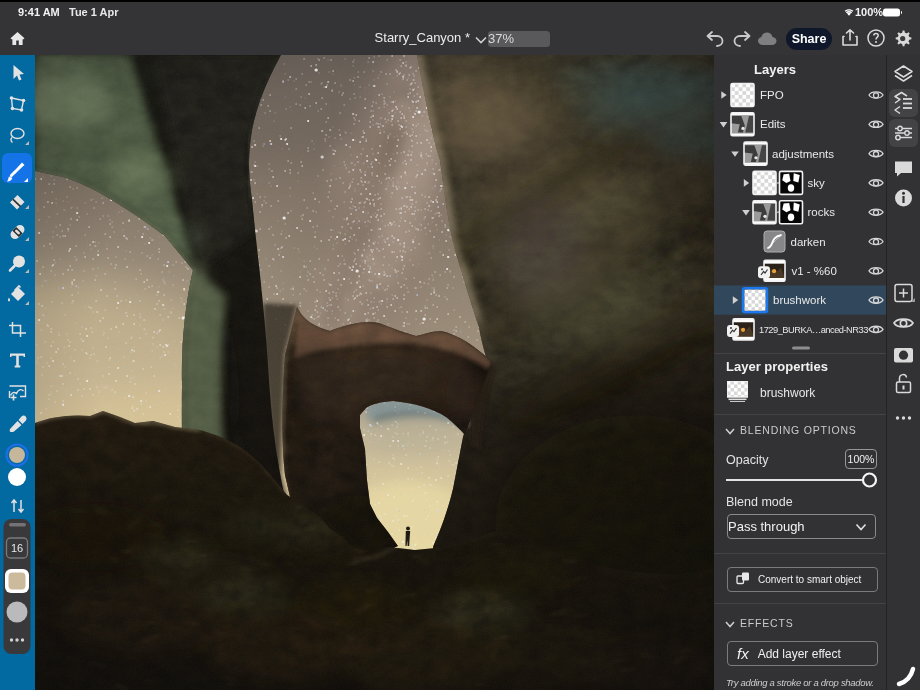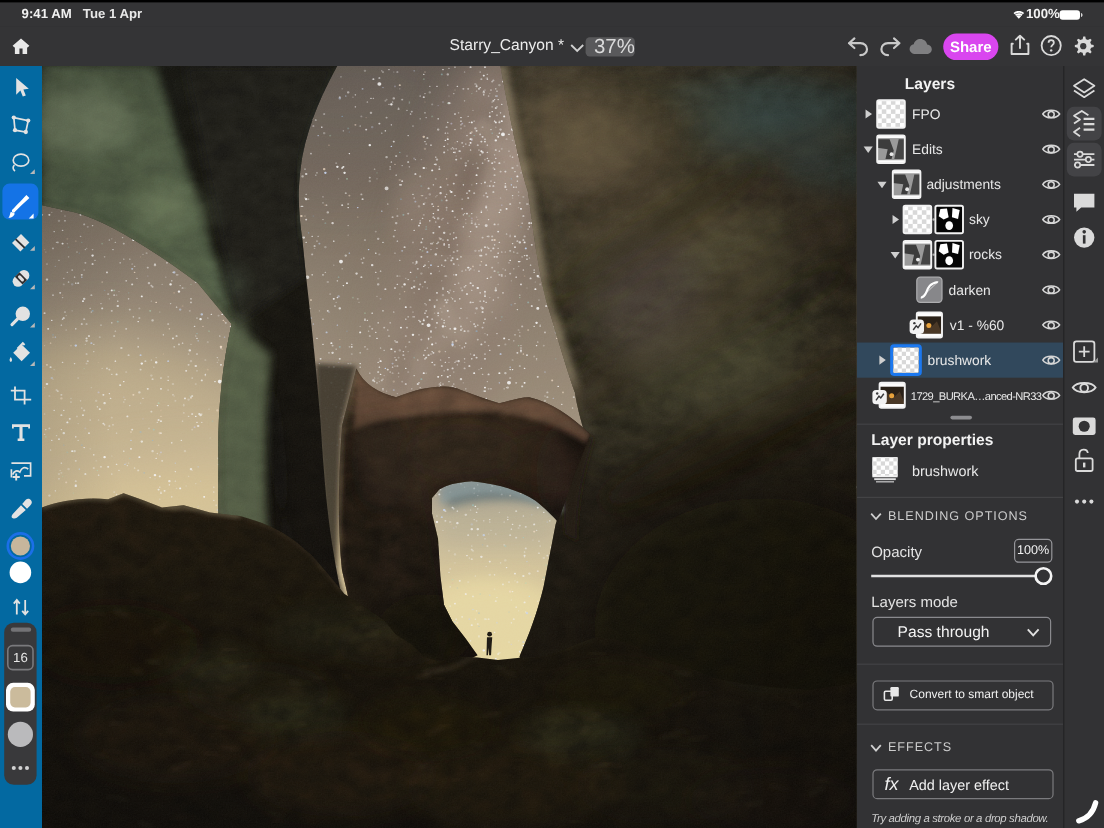--- a/index.html
+++ b/index.html
@@ -32,31 +32,31 @@
         </svg></div>
     </div>
     <div id="topbar" class="abs">
       <div class="abs" style="left:8px;top:7px;"><svg width="19" height="19" viewBox="0 0 19 19" style="">
           <path d="M9.5,3 L16.5,9.2 L15,10.6 L14.6,10.3 L14.6,16 L10.8,16 L10.8,11.5 L8.2,11.5 L8.2,16 L4.4,16 L4.4,10.3 L4,10.6 L2.5,9.2 Z" fill="#e8e8e8"></path>
         </svg></div>
       <div class="abs" style="left:312px;top:8px;width:158px;text-align:right;font-size:13px;color:#ececec;">Starry_Canyon *</div>
       <div class="abs" style="left:474px;top:11px;"><svg width="14" height="14" viewBox="0 0 14 14" style="">
           <path d="M2,4.5 L7,9.5 L12,4.5" stroke="#cfcfcf" stroke-width="1.6" fill="none"></path>
         </svg></div>
-      <div class="abs" style="left:488px;top:8.5px;width:41px;height:16.5px;background:#59595b;border-radius:3.5px;color:#dadada;font-size:17px;text-align:right;line-height:16.5px;">37%</div>
+      <div class="abs" style="left:488px;top:8.5px;width:62px;height:16.5px;background:#59595b;border-radius:3.5px;color:#dadada;font-size:13px;text-align:left;line-height:16.5px;">37%</div>
       <div class="abs" style="left:704px;top:5.5px;"><svg width="22" height="22" viewBox="0 0 22 22" style="">
           <path d="M8,4 L3.5,8 L8,12 M3.5,8 L13,8 C16.5,8 18.5,10.5 18.5,13 C18.5,15.5 16.5,18 13,18" stroke="#c9c9c9" stroke-width="1.8" fill="none" stroke-linecap="round" stroke-linejoin="round"></path>
         </svg></div>
       <div class="abs" style="left:731px;top:5.5px;"><svg width="22" height="22" viewBox="0 0 22 22" style="">
           <path d="M14,4 L18.5,8 L14,12 M18.5,8 L9,8 C5.5,8 3.5,10.5 3.5,13 C3.5,15.5 5.5,18 9,18" stroke="#c9c9c9" stroke-width="1.8" fill="none" stroke-linecap="round" stroke-linejoin="round"></path>
         </svg></div>
       <div class="abs" style="left:756px;top:5.5px;"><svg width="24" height="22" viewBox="0 0 24 22" style="">
           <path d="M7,17 C4,17 2,15.2 2,12.8 C2,10.7 3.5,9.2 5.5,8.9 C6,6.2 8.3,4.5 11,4.5 C13.8,4.5 16.1,6.4 16.6,9 C18.8,9.2 20.5,10.8 20.5,13 C20.5,15.3 18.6,17 16,17 Z" fill="#7f7f81"></path>
         </svg></div>
-      <div class="abs" style="left:786px;top:5.5px;width:46px;height:22px;background:#d946ef;border-radius:11px;color:#fff;font-size:12.5px;font-weight:bold;text-align:center;line-height:22px;">Share</div>
+      <div class="abs" style="left:786px;top:5.5px;width:46px;height:22px;background:#0f172a;border-radius:11px;color:#fff;font-size:12.5px;font-weight:bold;text-align:center;line-height:22px;">Share</div>
       <div class="abs" style="left:839px;top:5px;"><svg width="22" height="22" viewBox="0 0 22 22" style="">
           <path d="M11,3 L11,13 M7.5,6 L11,2.8 L14.5,6 M5,9.5 L4,9.5 L4,18 L18,18 L18,9.5 L17,9.5" stroke="#d9d9d9" stroke-width="1.6" fill="none" stroke-linecap="round" stroke-linejoin="round"></path>
         </svg></div>
       <div class="abs" style="left:865px;top:5px;"><svg width="22" height="22" viewBox="0 0 22 22" style="">
           <circle cx="11" cy="11" r="8" stroke="#d9d9d9" stroke-width="1.5" fill="none"></circle>
           <path d="M8.8,8.6 C8.8,5.8 13.2,5.8 13.2,8.6 C13.2,10.4 11,10.4 11,12.4" stroke="#d9d9d9" stroke-width="1.5" fill="none"></path>
           <circle cx="11" cy="15" r="1" fill="#d9d9d9"></circle>
         </svg></div>
       <div class="abs" style="left:891px;top:5px;"><svg width="23" height="23" viewBox="0 0 23 23" style="">
           <path d="M11,2.8 l1.7,0 l0.5,2.2 a6.5,6.5 0 0 1 1.7,0.7 l1.9,-1.2 l1.2,1.2 l-1.2,1.9 a6.5,6.5 0 0 1 0.7,1.7 l2.2,0.5 l0,1.7 l-2.2,0.5 a6.5,6.5 0 0 1 -0.7,1.7 l1.2,1.9 l-1.2,1.2 l-1.9,-1.2 a6.5,6.5 0 0 1 -1.7,0.7 l-0.5,2.2 l-1.7,0 l-0.5,-2.2 a6.5,6.5 0 0 1 -1.7,-0.7 l-1.9,1.2 l-1.2,-1.2 l1.2,-1.9 a6.5,6.5 0 0 1 -0.7,-1.7 l-2.2,-0.5 l0,-1.7 l2.2,-0.5 a6.5,6.5 0 0 1 0.7,-1.7 l-1.2,-1.9 l1.2,-1.2 l1.9,1.2 a6.5,6.5 0 0 1 1.7,-0.7 Z" fill="#d9d9d9" transform="translate(0.7,0.7)"></path>
@@ -870,22 +870,22 @@
       <div class="abs" style="left:10px;top:368px;"><svg width="12" height="12" viewBox="0 0 12 12" style="">
           <path d="M2,4 L6,8.5 L10,4" stroke="#cfcfcf" stroke-width="1.5" fill="none"></path>
         </svg></div>
       <div class="abs caps" style="left:26px;top:368.5px;text-align:right;">BLENDING OPTIONS</div>
       <div class="abs lbl" style="left:12px;top:398px;">Opacity</div>
       <div class="abs" style="left:131px;top:394px;width:32px;height:20px;border:1px solid #96969a;border-radius:4px;color:#f0f0f0;font-size:10.5px;text-align:center;line-height:19px;">100%</div>
       <svg width="172" height="24" viewBox="0 0 172 24" style="position:absolute;left:0;top:413px;">
         <line x1="12" y1="12" x2="157" y2="12" stroke="#e2e2e2" stroke-width="2"></line>
         <circle cx="155.5" cy="12" r="6.5" fill="#323234" stroke="#f4f4f4" stroke-width="2.2"></circle>
       </svg>
-      <div class="abs lbl" style="left:12px;top:440px;">Layers mode</div>
-      <div class="abs" style="left:13px;top:459px;width:149px;height:25px;border:1px solid #8a8a8e;border-radius:4px;color:#f2f2f2;font-size:13px;line-height:24px;padding-left:20px;">Pass through</div>
+      <div class="abs lbl" style="left:12px;top:440px;">Blend mode</div>
+      <div class="abs" style="left:13px;top:459px;width:149px;height:25px;border:1px solid #8a8a8e;border-radius:4px;color:#f2f2f2;font-size:13px;line-height:24px;padding-left:0;">Pass through</div>
       <div class="abs" style="left:140px;top:465px;"><svg width="14" height="14" viewBox="0 0 14 14" style="">
           <path d="M2.5,4.5 L7,9.5 L11.5,4.5" stroke="#e0e0e0" stroke-width="1.6" fill="none"></path>
         </svg></div>
       <div class="btn" style="top:512px;">
         <span style="margin-left:7px;"><svg width="16" height="16" viewBox="0 0 16 16" style="">
             <rect x="2" y="6" width="6.5" height="7.5" rx="1" fill="none" stroke="#e8e8e8" stroke-width="1.3"></rect>
             <rect x="7" y="2.5" width="7" height="8" rx="1" fill="#e8e8e8"></rect>
           </svg></span>
         <span style="margin-left:7px;font-size:10px;">Convert to smart object</span>
       </div>

